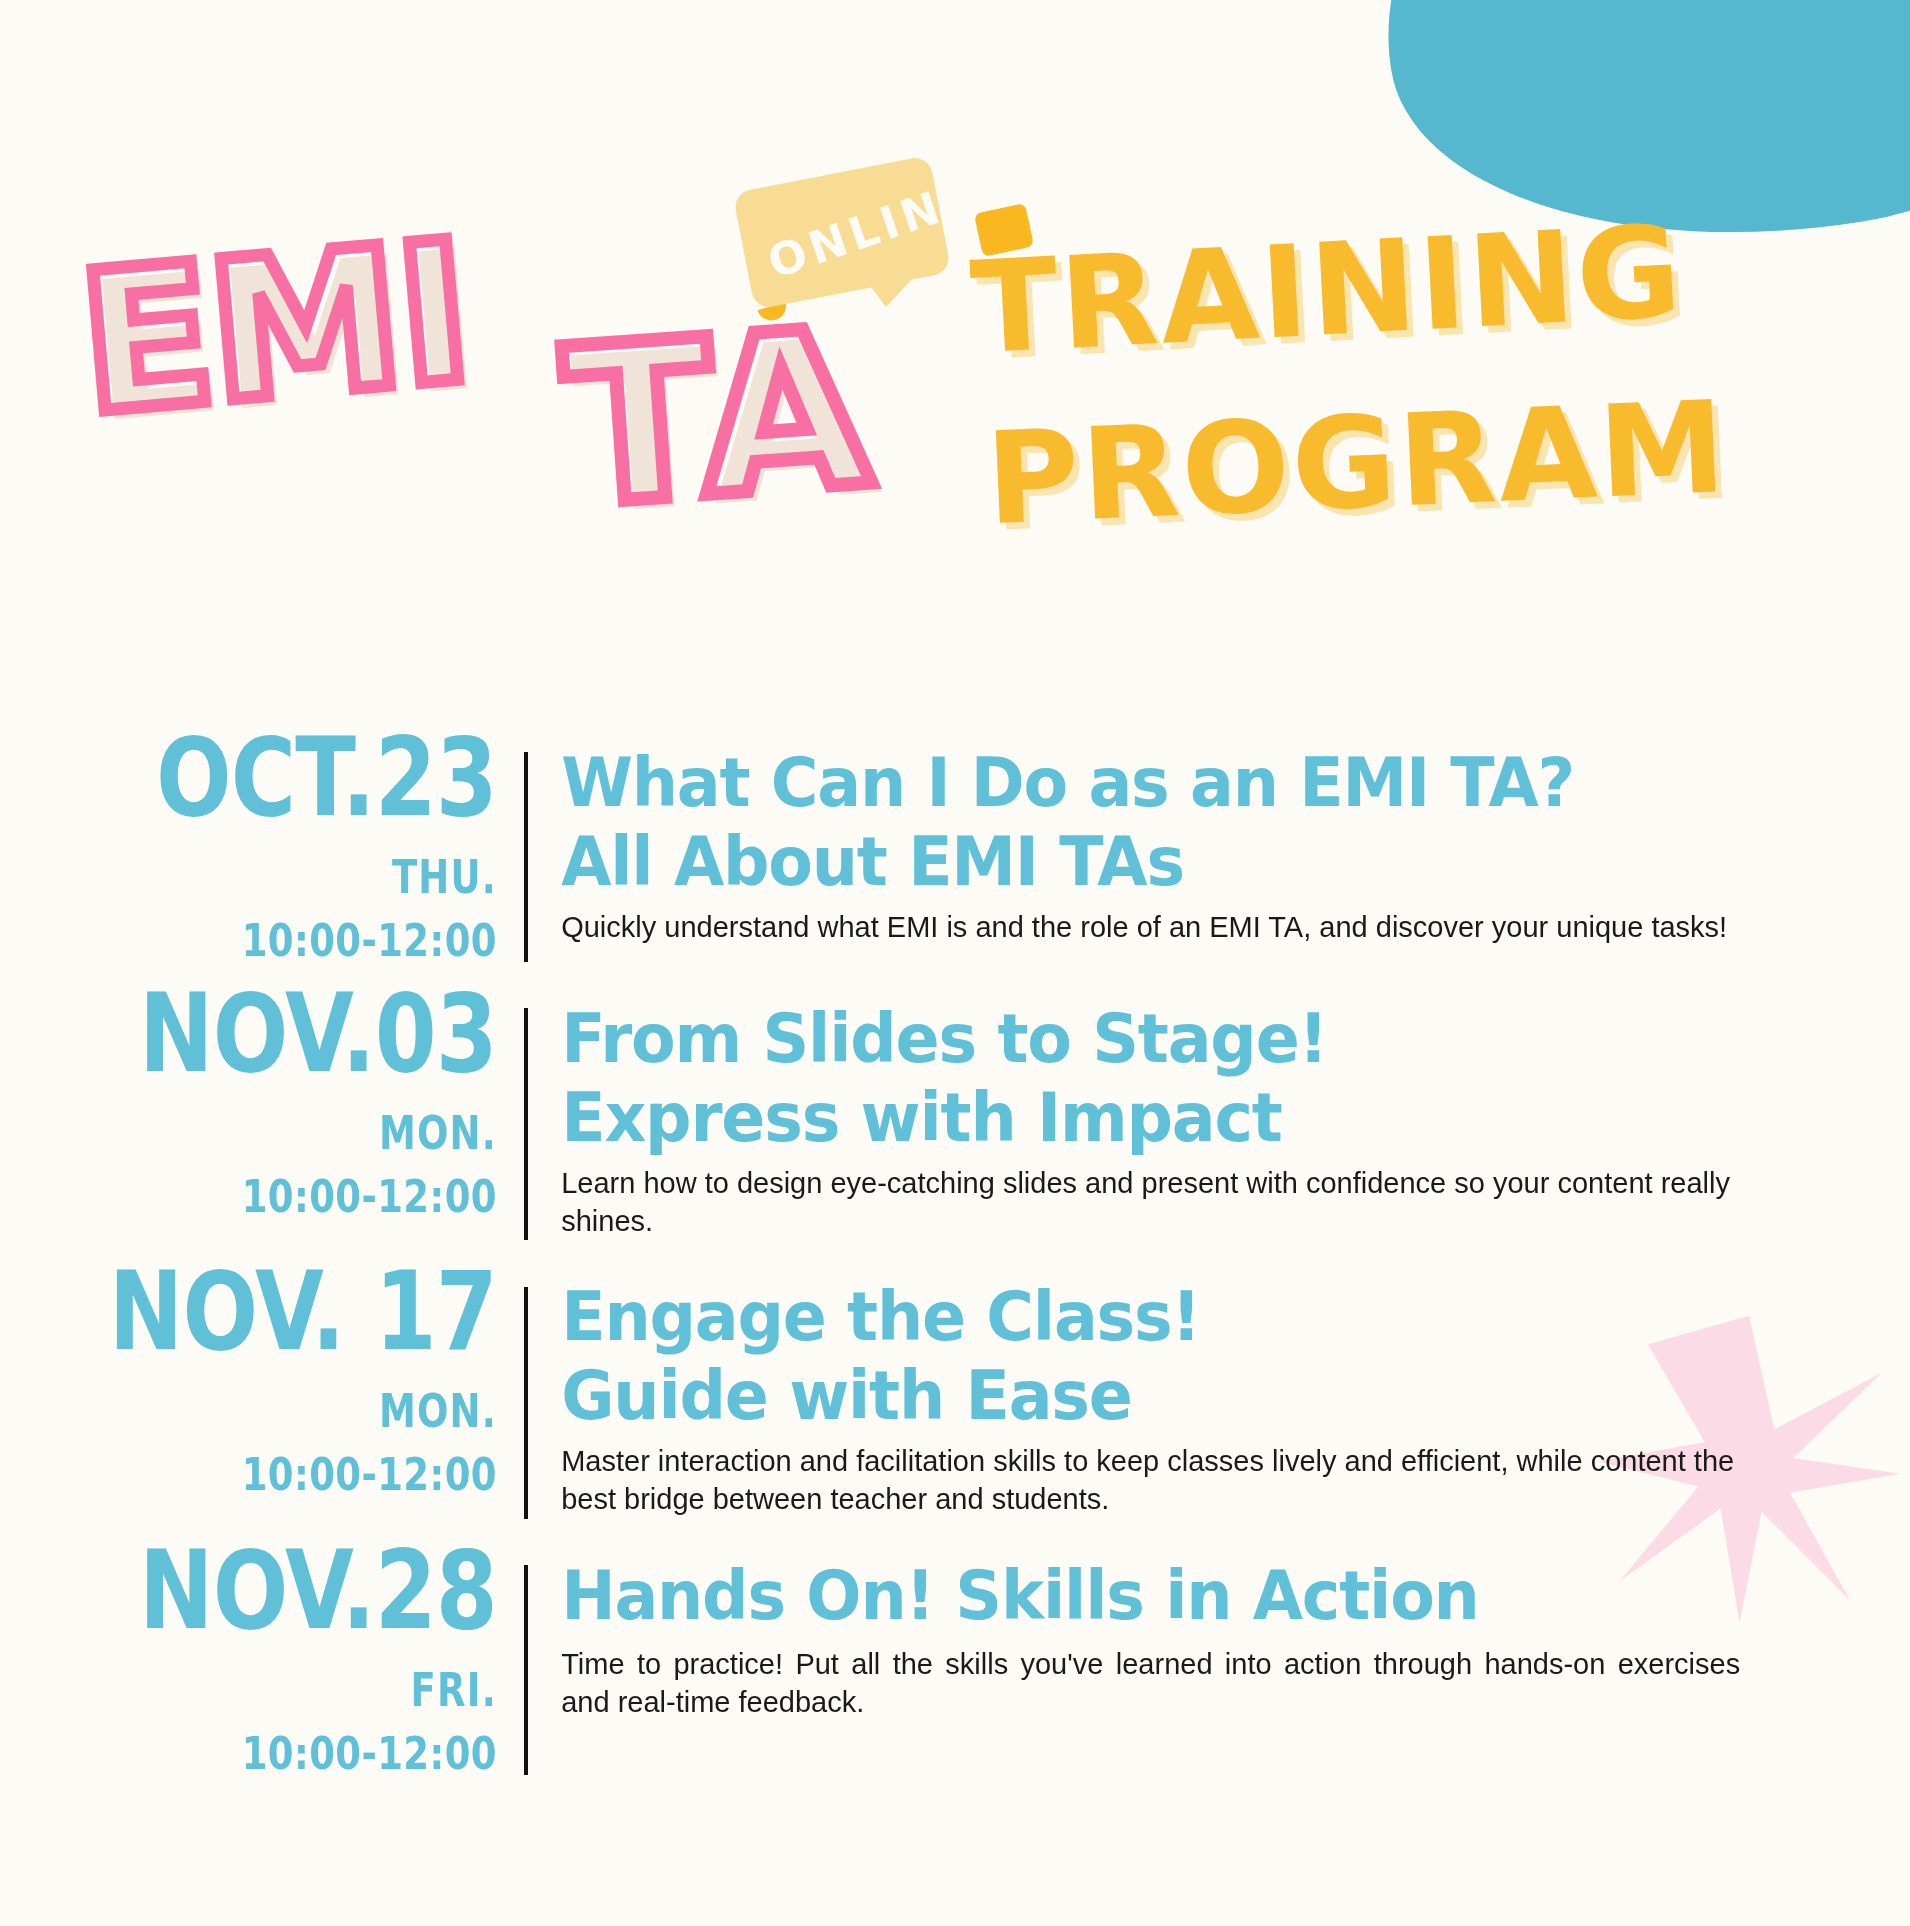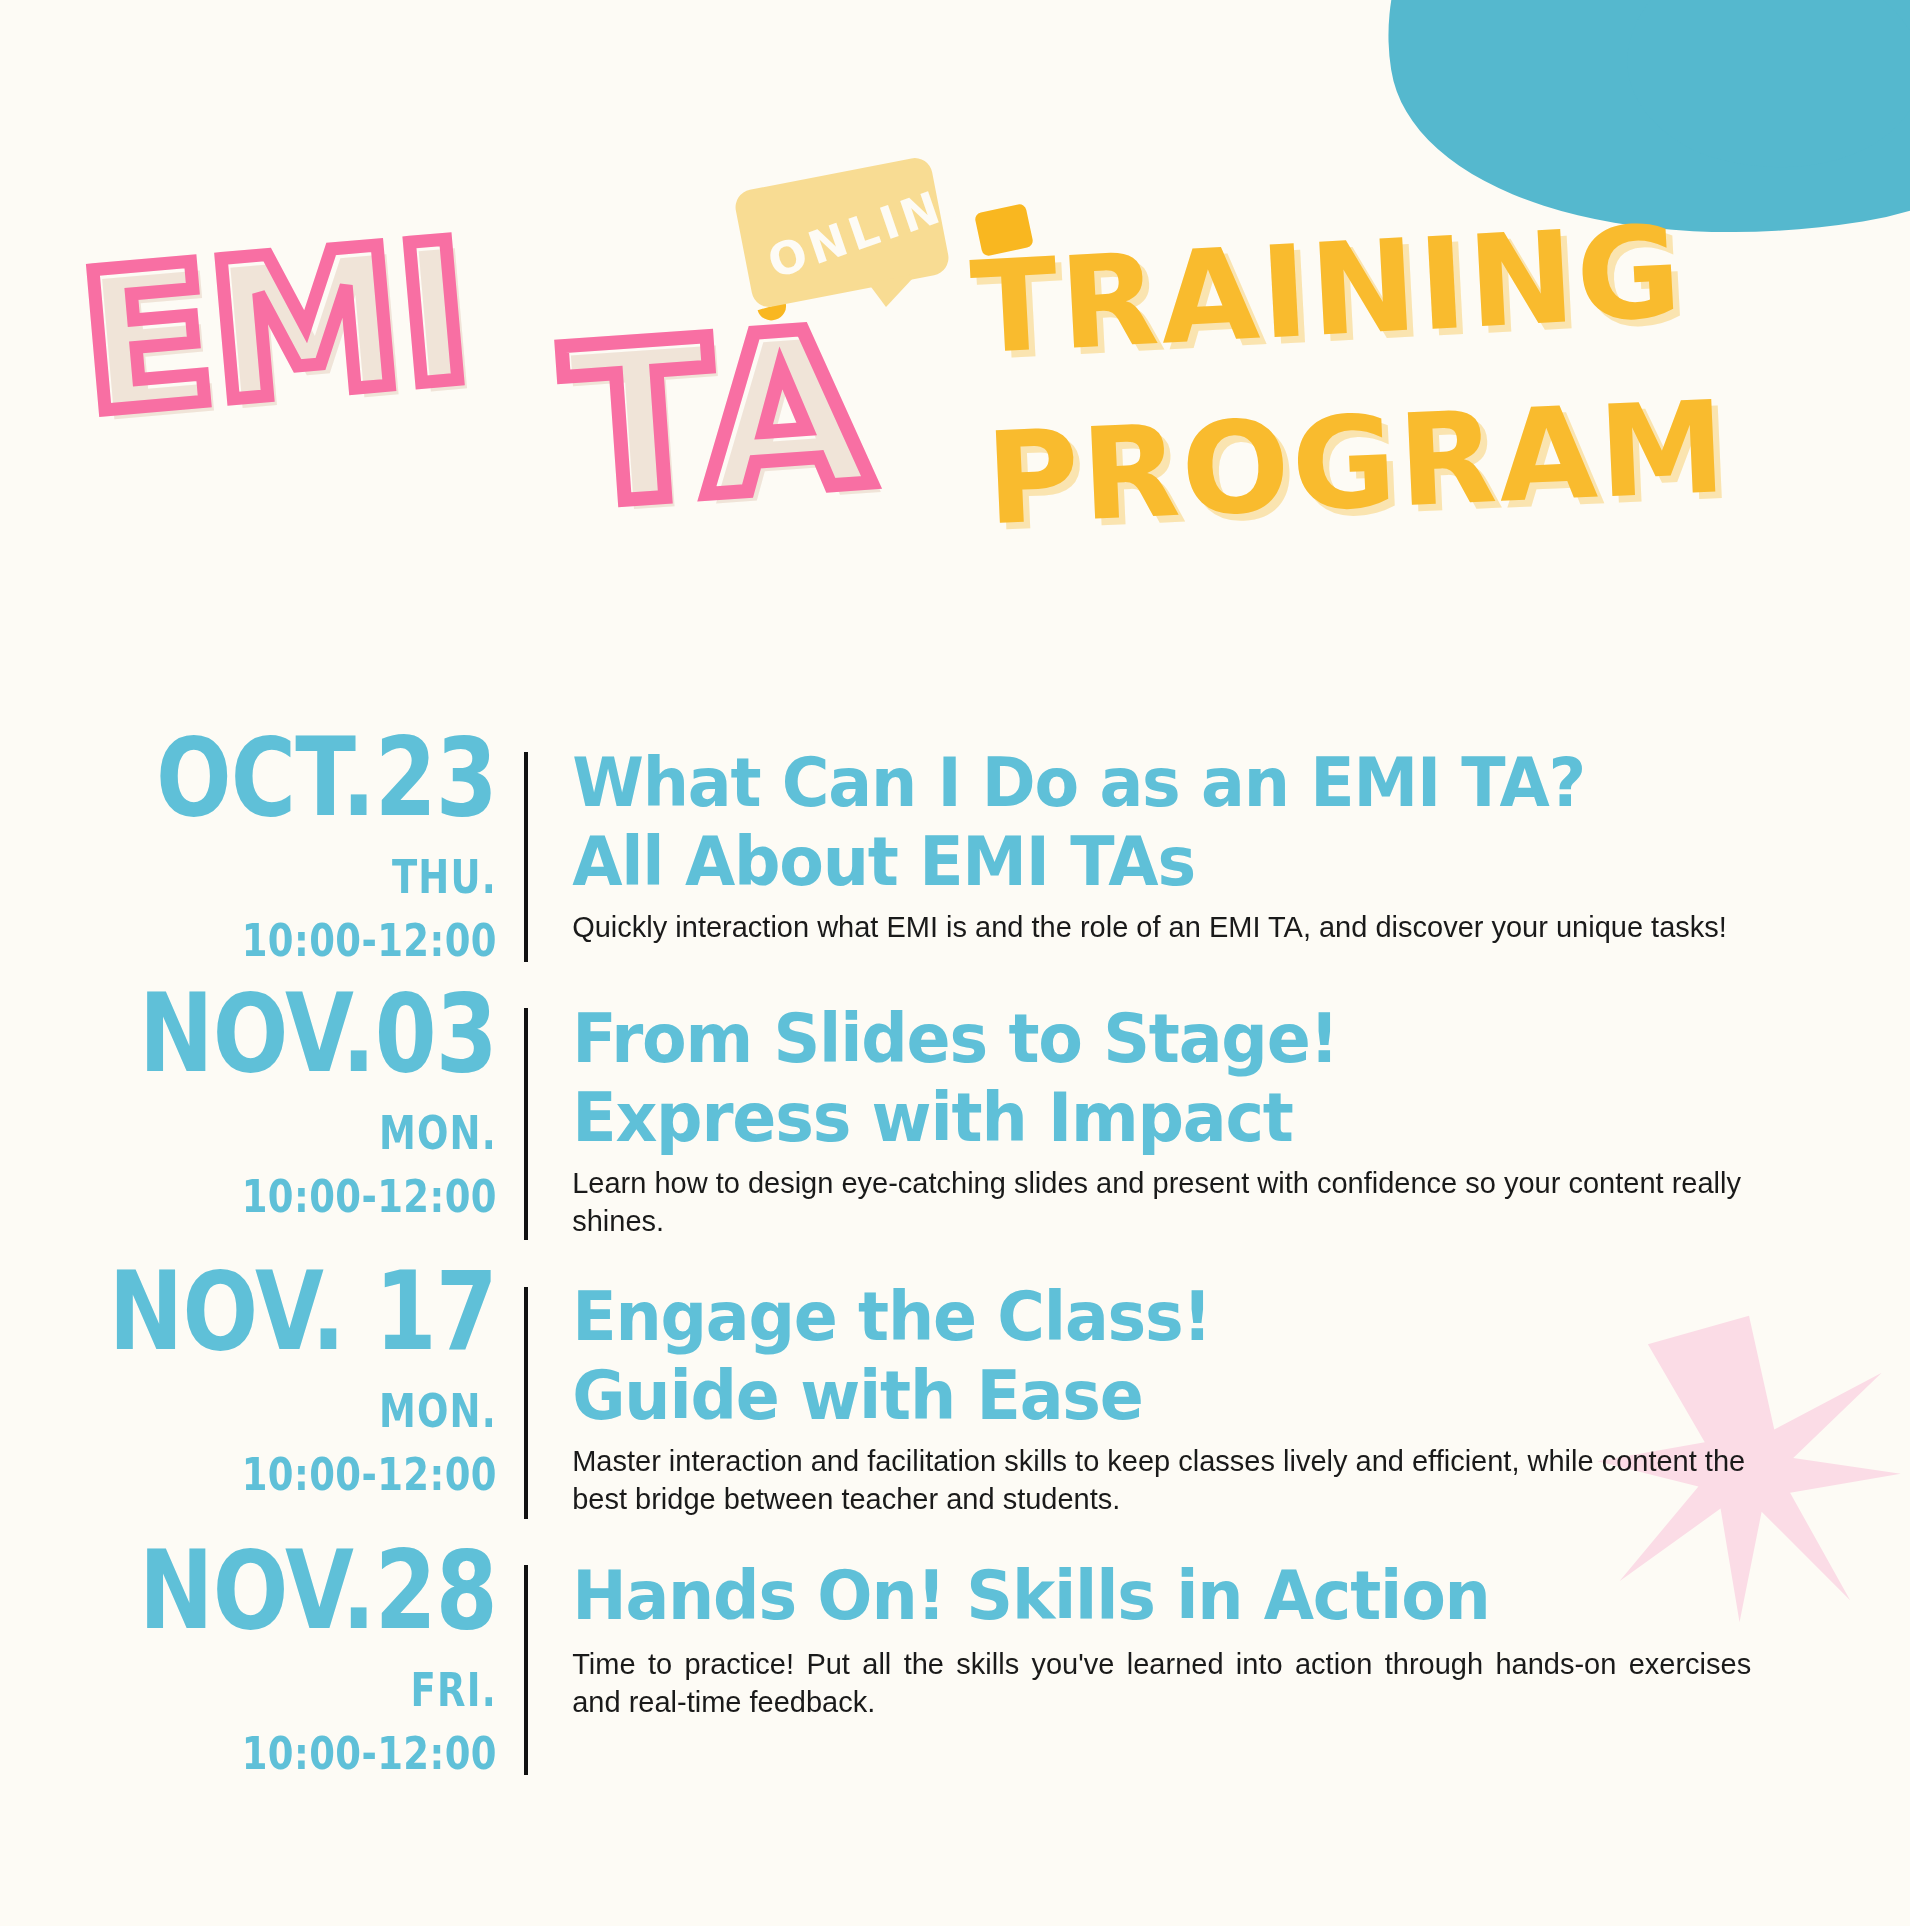--- a/index.html
+++ b/index.html
@@ -182,22 +182,23 @@
     margin-top:20px;
   }
   .s-rule{
     width:4.2px;
     background:#111111;
     flex:0 0 4.2px;
     margin-top:9.2px;
   }
   .s-body{
     flex:1;
-    padding-left:44px;
+    padding-left:24px;
     padding-right:46px;
+    margin-left:9px;
   }
   .s-title{
     font-family:"DejaVu Sans", sans-serif;
     font-weight:bold;
     color:#5FC0D8;
     font-size:65px;
     line-height:1.16;
     letter-spacing:-1.2px;
     transform:scaleY(1.05);
     transform-origin:left top;
@@ -249,21 +250,21 @@
     <div class="session s1">
       <div class="s-date">
         <span class="s-day">OCT.23</span>
         <span class="s-weekday">THU.</span>
         <span class="s-time">10:00-12:00</span>
       </div>
       <div class="s-rule"></div>
       <div class="s-body">
         <div class="s-title">What Can I Do as an EMI TA?
 All About EMI TAs</div>
-        <div class="s-desc">Quickly interaction what EMI is and the role of an EMI TA, and discover your unique tasks!</div>
+        <div class="s-desc">Quickly understand what EMI is and the role of an EMI TA, and discover your unique tasks!</div>
       </div>
     </div>
 
     <div class="session s2">
       <div class="s-date">
         <span class="s-day">NOV.03</span>
         <span class="s-weekday">MON.</span>
         <span class="s-time">10:00-12:00</span>
       </div>
       <div class="s-rule"></div>

